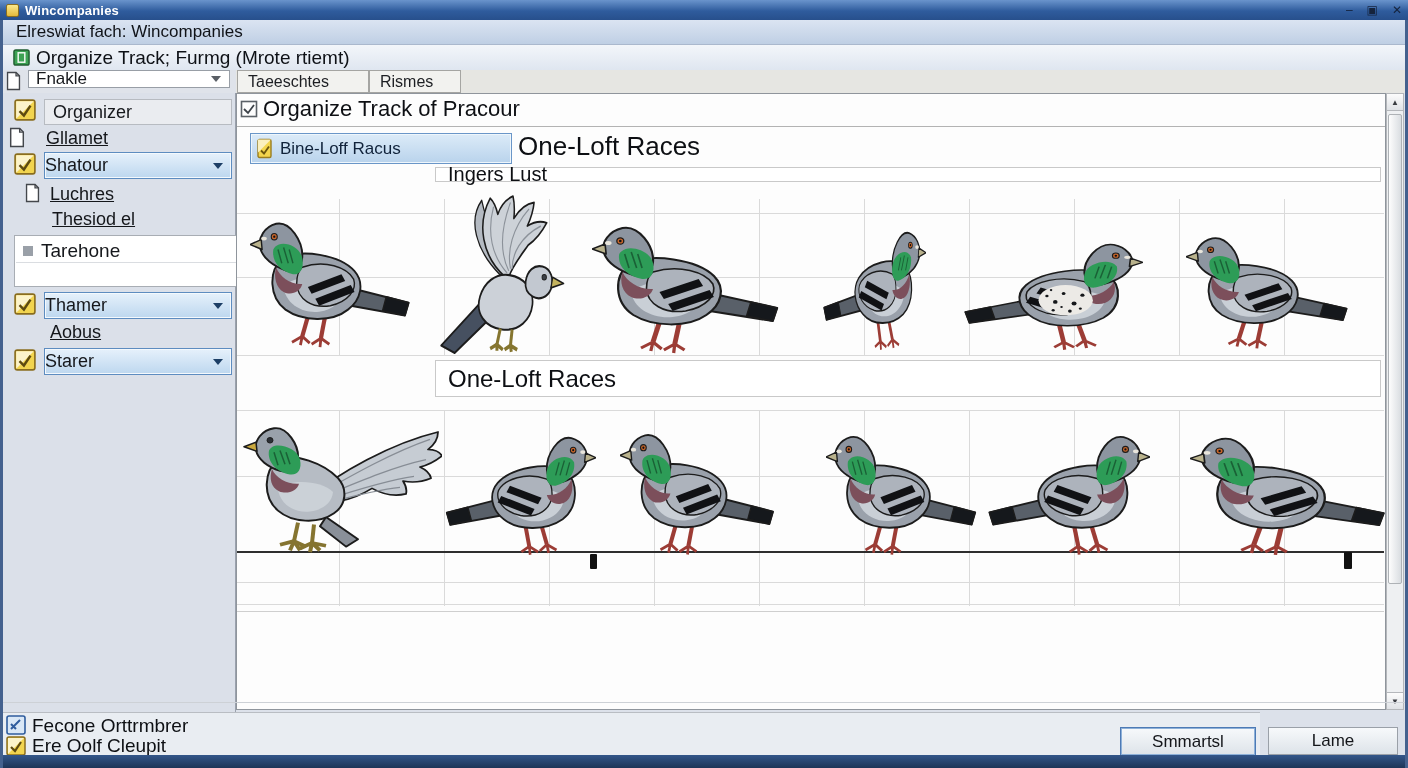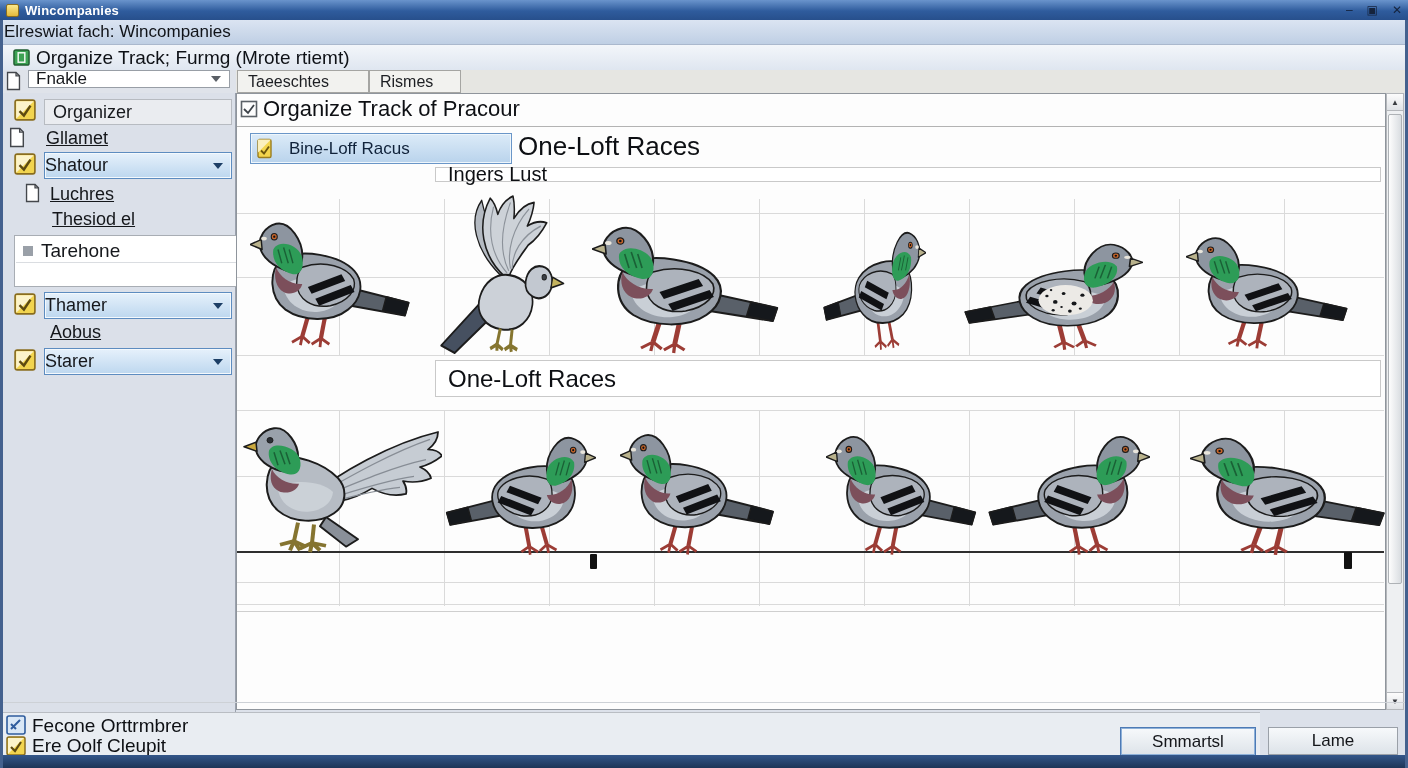--- a/index.html
+++ b/index.html
@@ -12,21 +12,21 @@
   .titlebar { left:0; top:0; width:1408px; height:20px;
     background:linear-gradient(#6a94cc, #2f5c9d 55%, #274f8c);
     display:flex; align-items:center; padding:0 6px; }
   .titlebar .tlabel { color:#fff; font-weight:bold; font-size:13px; margin-left:6px; letter-spacing:.2px; }
   .app-icon { width:13px; height:13px; background:linear-gradient(#fbe98c,#e3b93c); border:1px solid #8a6d1f; border-radius:2px; }
   .win-controls { margin-left:auto; display:flex; gap:14px; color:#15233c; font-size:12px; }
   .win-controls span { cursor:default; line-height:18px; }
 
   .menubar1 { left:0; top:20px; width:1408px; height:25px;
     background:linear-gradient(#dbe4f2,#bfcfe4); border-bottom:1px solid #aab8cd;
-    font-size:17px; line-height:24px; padding-left:4px; color:#101318; }
+    font-size:17px; line-height:24px; padding-left:16px; color:#101318; }
   .menubar2 { left:0; top:45px; width:1408px; height:25px;
     background:linear-gradient(#f3f6fa,#dfe6f0);
     font-size:19px; line-height:25px; color:#0e1116; }
   .menubar2 .mtext { position:absolute; left:36px; top:0; }
 
   .toolbar-left { left:0; top:70px; width:236px; height:23px; background:#dfe3ea; }
   .tabstrip { left:236px; top:70px; width:1172px; height:23px; background:#e6e6e2; }
   .tab { position:absolute; top:0; height:23px; background:#f2f2ef; border:1px solid #a5a5a2;
          font-size:16px; line-height:21px; padding:0 10px; color:#1c1e22; }
 
@@ -45,21 +45,21 @@
   .textbox .tline { position:absolute; left:26px; top:4px; font-size:19px; }
   .textbox .bullet { position:absolute; left:8px; top:10px; width:10px; height:10px; background:#9aa0a8; }
   .textbox .divider { position:absolute; left:1px; right:1px; top:26px; height:1px; background:#dadde1; }
   .icon { position:absolute; }
 
   
   .main { left:236px; top:93px; width:1150px; height:617px; background:#fdfdfd; border:1px solid #8f959c; }
   .hrule { position:absolute; background:#b3b3b3; }
   .heading { position:absolute; font-size:22px; color:#0d0f13; }
   .race-btn { position:absolute; background:linear-gradient(#dcebf8,#b9d3ec); border:1px solid #6a96c8;
-              box-shadow:inset 0 0 0 1px #eef6fc; display:flex; align-items:center; gap:16px;
+              box-shadow:inset 0 0 0 1px #eef6fc; display:flex; align-items:center; gap:7px;
               font-size:17px; color:#10223a; padding-left:6px; }
   .race-title { position:absolute; font-size:26px; color:#0d0f13; }
   .rowlabel { position:absolute; background:#fff; border:1px solid #c9c9c9; z-index:3;
               font-size:20px; padding-left:12px; display:flex; align-items:center; color:#0d0f13; }
   .gridblock { position:absolute; z-index:1;
     background-image:repeating-linear-gradient(to right, transparent 0, transparent 104px, #dadada 104px, #dadada 105px); }
   .hline { position:absolute; left:237px; width:1147px; height:1px; background:#dadada; z-index:1; }
   .wire { position:absolute; left:237px; width:1147px; height:2px; background:#2e2e2e; z-index:2; }
   .marker { position:absolute; background:#111; border-radius:1px; z-index:5; }
   .pigeon { position:absolute; z-index:4; }

